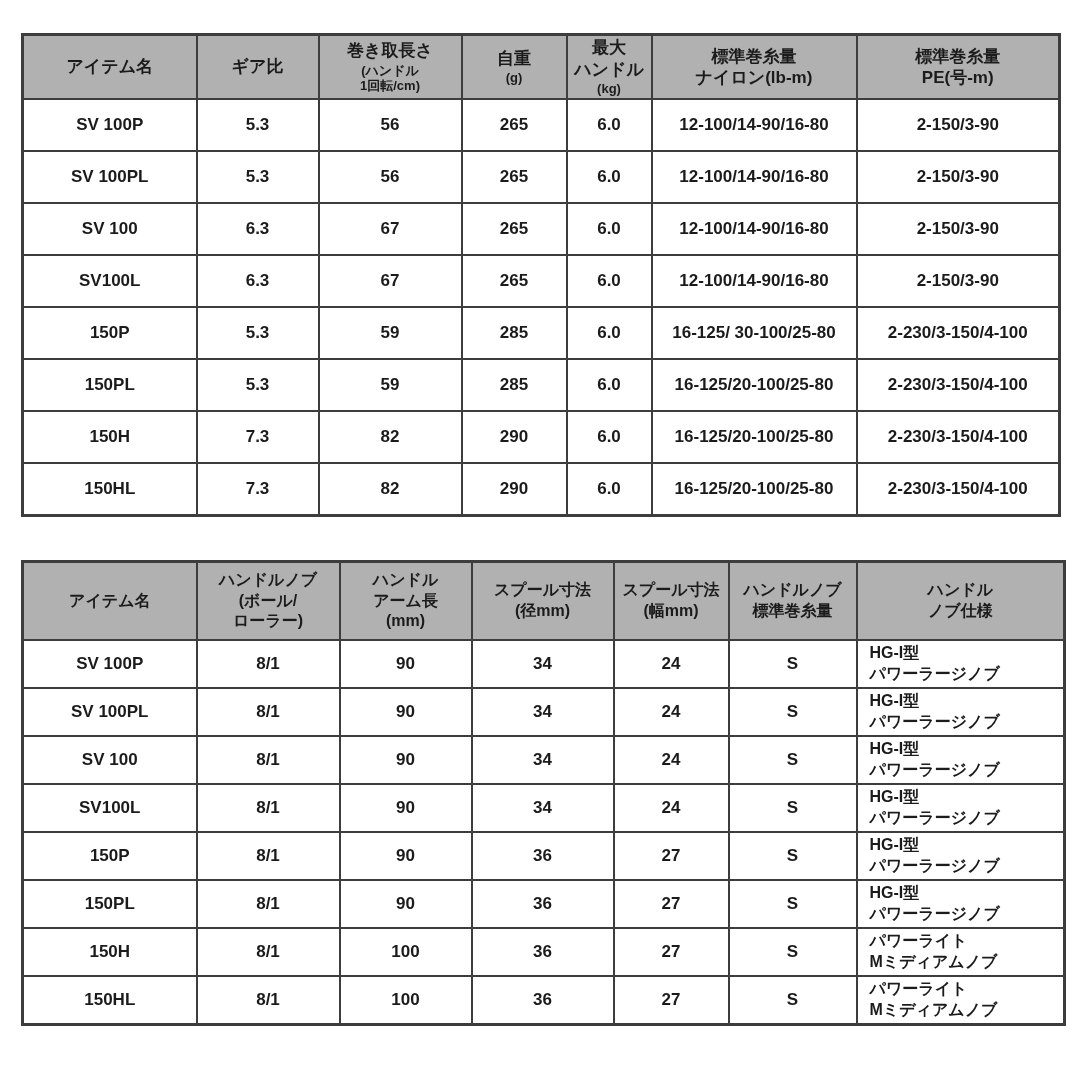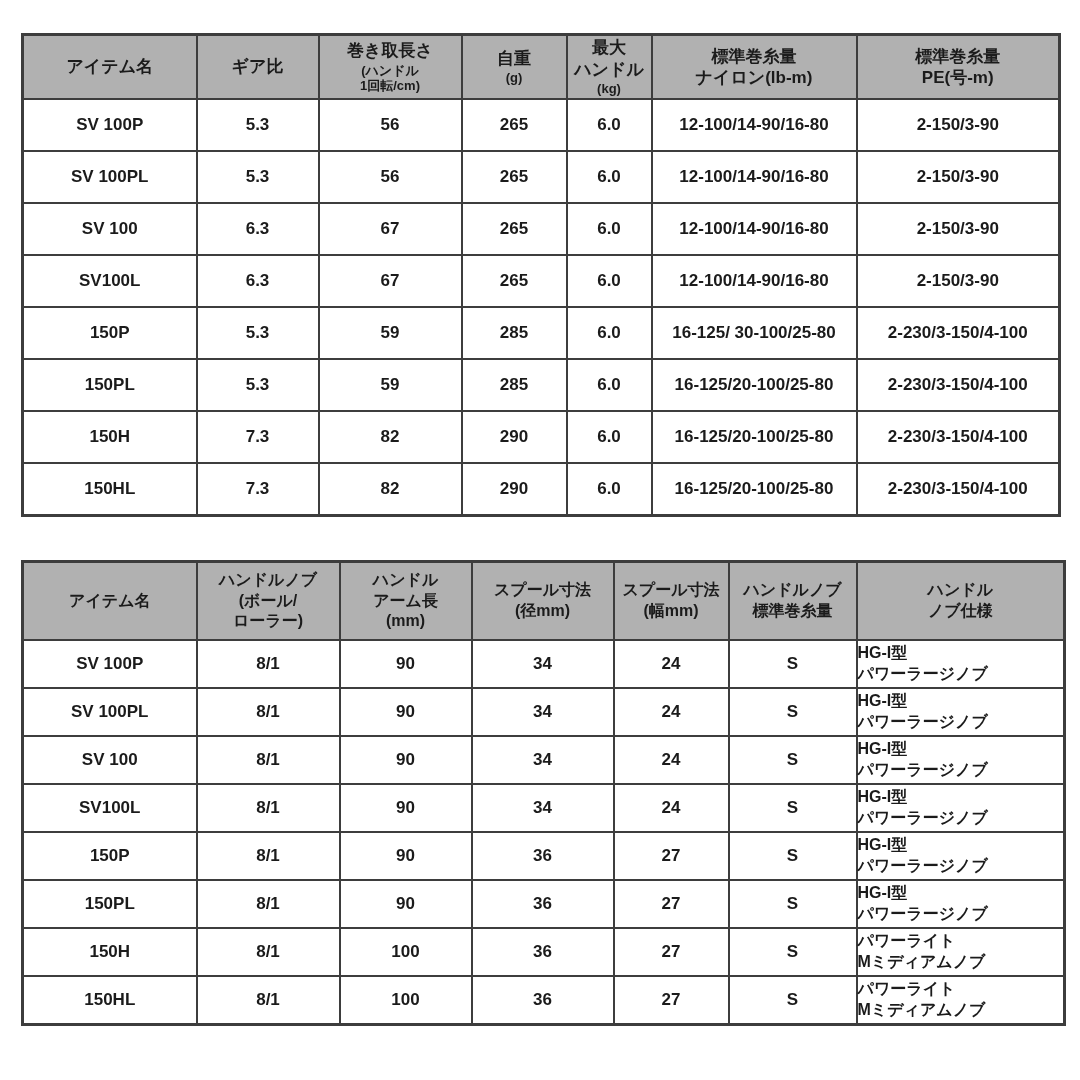--- a/index.html
+++ b/index.html
@@ -57,21 +57,21 @@
   #t2 col:nth-child(2) { width: 143px; }
   #t2 col:nth-child(3) { width: 132px; }
   #t2 col:nth-child(4) { width: 142px; }
   #t2 col:nth-child(5) { width: 115px; }
   #t2 col:nth-child(6) { width: 128px; }
   #t2 col:nth-child(7) { width: 208px; }
 
   
   #t2 td:last-child {
     text-align: left;
-    padding-left: 0;
+    padding-left: 12px;
     font-size: 16px;
     line-height: 1.3;
   }
 </style>
 </head>
 <body>
 
 <div class="page">
 
   <div class="t-wrap t1-wrap">

